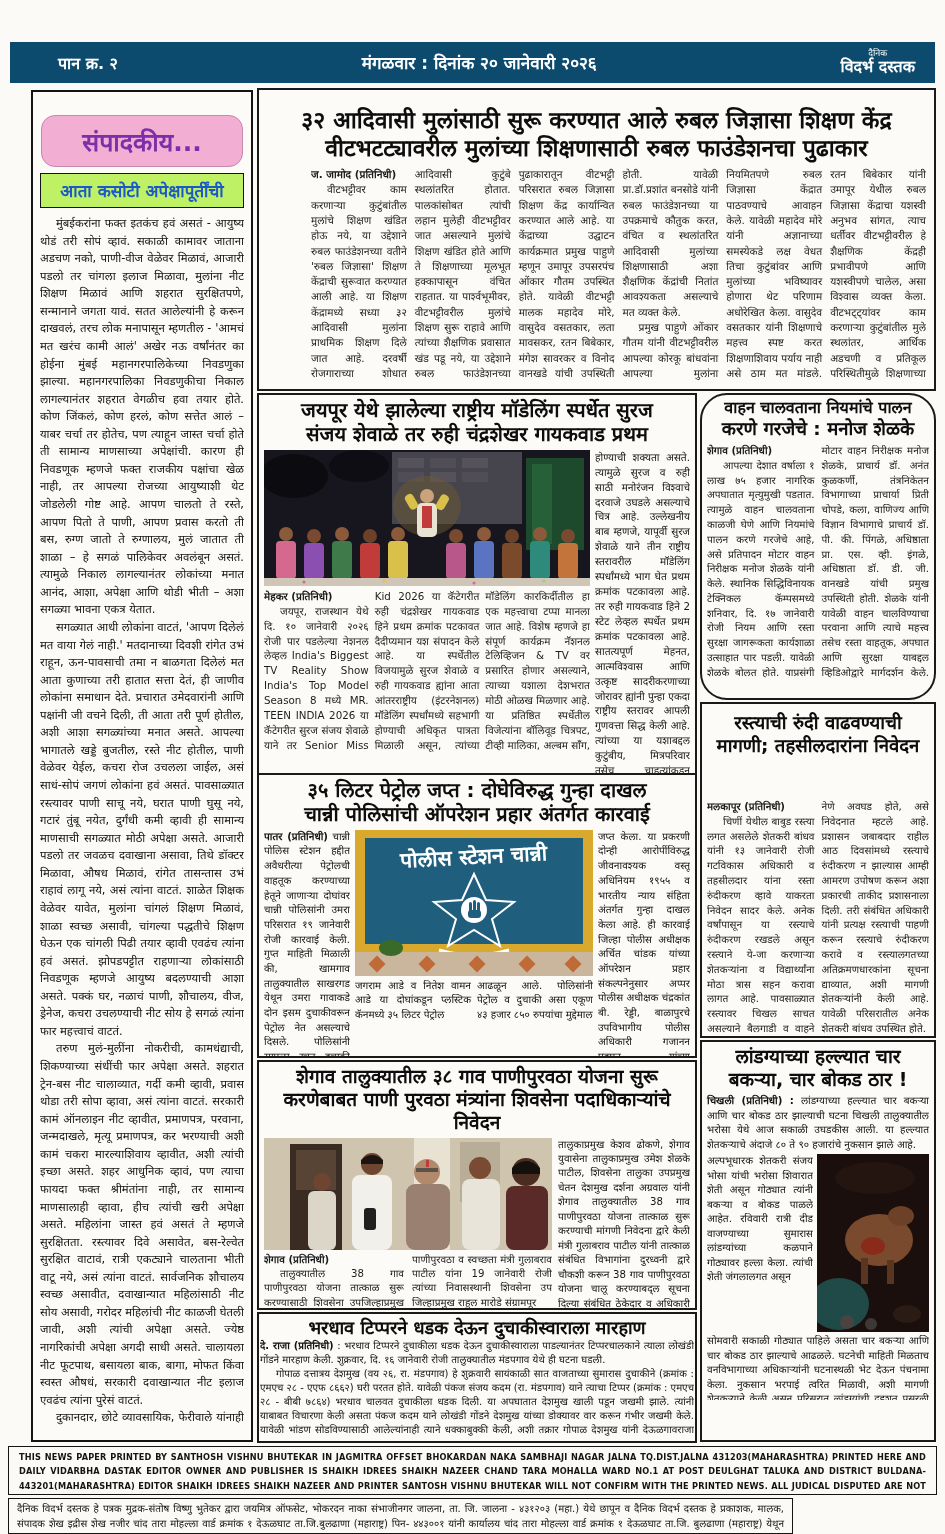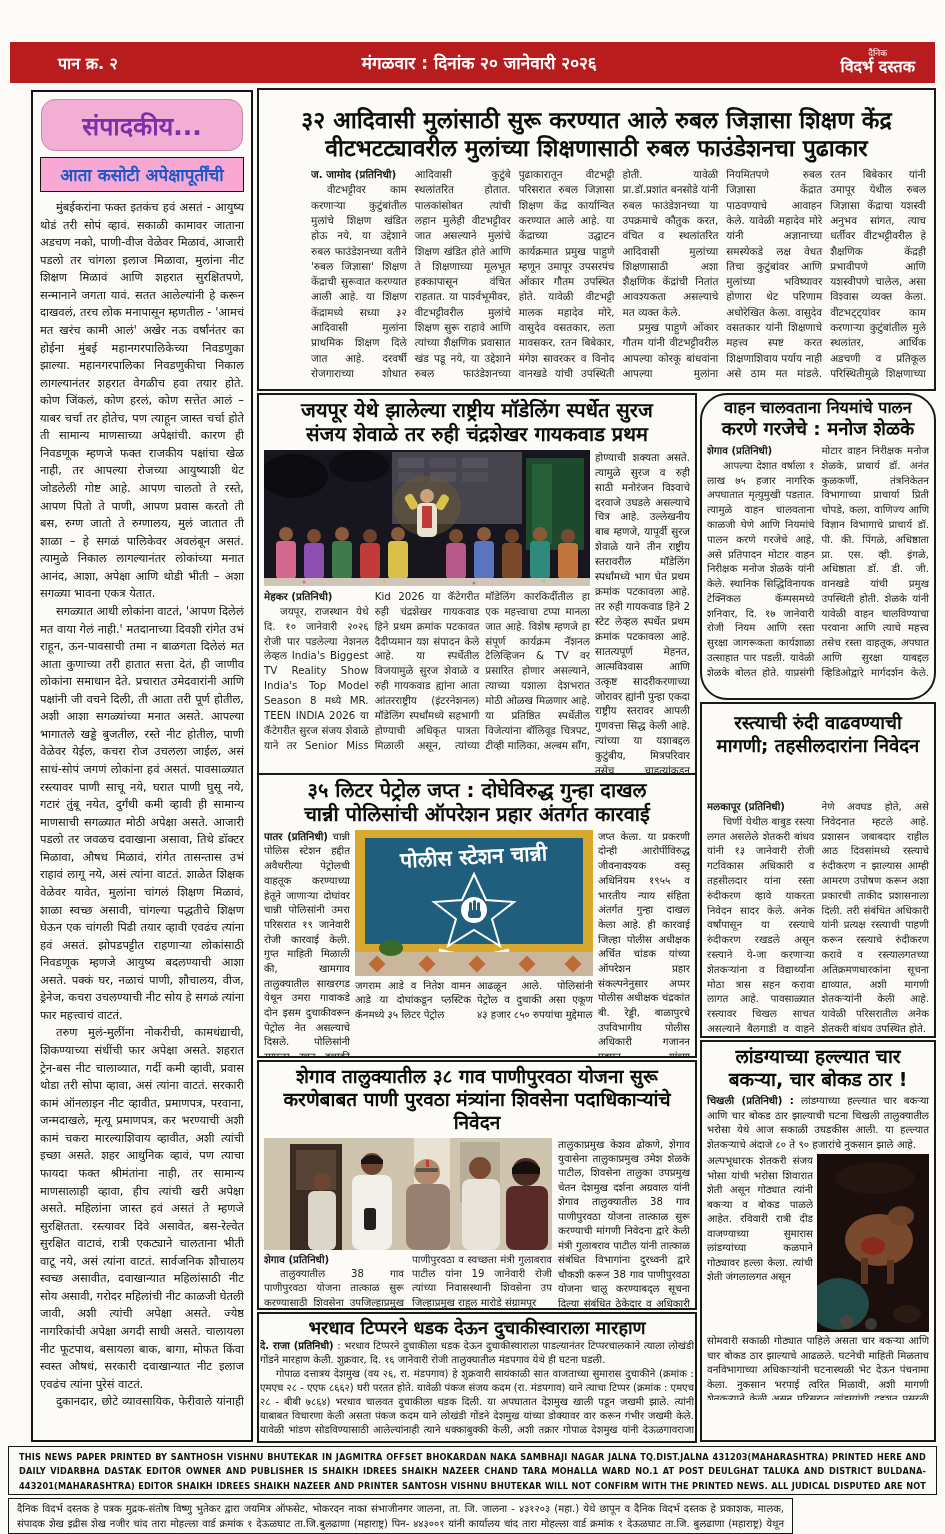--- a/index.html
+++ b/index.html
@@ -4,40 +4,40 @@
 <style>
   * { margin:0; padding:0; box-sizing:border-box; }
   html,body { background:#9a968f; }
   .sheet {
     position:relative; width:945px; height:1534px; margin:0 auto;
     background:#fbfaf7; color:#141414; overflow:hidden;
     font-family:"DejaVu Sans","Liberation Sans",sans-serif;
   }
   .abs { position:absolute; }
   
-  .masthead { left:10px; top:42px; width:925px; height:41px; background:#b91c1c;
+  .masthead { left:10px; top:42px; width:925px; height:41px; background:#0c4a6e;
     display:flex; align-items:center; justify-content:space-between; color:#fff; }
   .mh-page { margin-left:48px; font-size:16px; font-weight:bold; }
   .mh-date { font-size:17px; font-weight:bold; text-align:center; flex:1; }
   .mh-brand { margin-right:20px; text-align:center; line-height:1.05; }
   .mh-brand .top { font-size:9px; display:block; }
   .mh-brand .main { font-size:16px; font-weight:bold; display:block; }
   
   .art { border:2px solid #1a1a1a; background:#fcfbf8; overflow:hidden; }
   .hl { font-weight:bold; text-align:center; line-height:1.22; color:#0d0d0d; }
   .body-txt { text-align:justify; color:#1c1c1c; }
   .dl { font-weight:bold; }
   p.ind { text-indent:16px; }
   
   .edit-box { left:31px; top:90px; width:222px; height:1352px; border:2.5px solid #141414; padding:5px 7px; }
-  .edit-pink { height:52px; margin:2px 1px 6px; background:#f2aed3; border:1px solid #c489ad;
+  .edit-pink { height:52px; margin:18px 1px 6px; background:#f2aed3; border:1px solid #c489ad;
     border-radius:14px; display:flex; align-items:center; justify-content:center;
     font-size:25px; font-weight:bold; color:#7b2fa8; }
   .edit-blue { border:1.5px solid #141414; padding:5px 4px; text-align:center;
-    font-size:17px; font-weight:bold; color:#1b59c9; margin-bottom:7px; background:#f9a8d4; }
+    font-size:17px; font-weight:bold; color:#1b59c9; margin-bottom:7px; background:#bef264; }
   .edit-body { font-size:11.4px; line-height:1.54; text-align:justify; height:1212px; overflow:hidden; }
   
   .lead { left:257px; top:88px; width:679px; height:303px; border-width:2.5px; padding:16px 8px; }
   .lead .h1 { font-size:23px; }
   .lead-cols { column-count:6; column-gap:8px; font-size:10.4px; line-height:1.47;
     height:226px; margin-top:5px; overflow:hidden; text-align:justify;margin-left:44px; }
   
   .modeling { left:257px; top:393px; width:440px; height:456px; padding:3px 5px; }
   .modeling .h1 { font-size:20px; }
   .mod-row { display:flex; gap:5px; margin-top:3px; }

